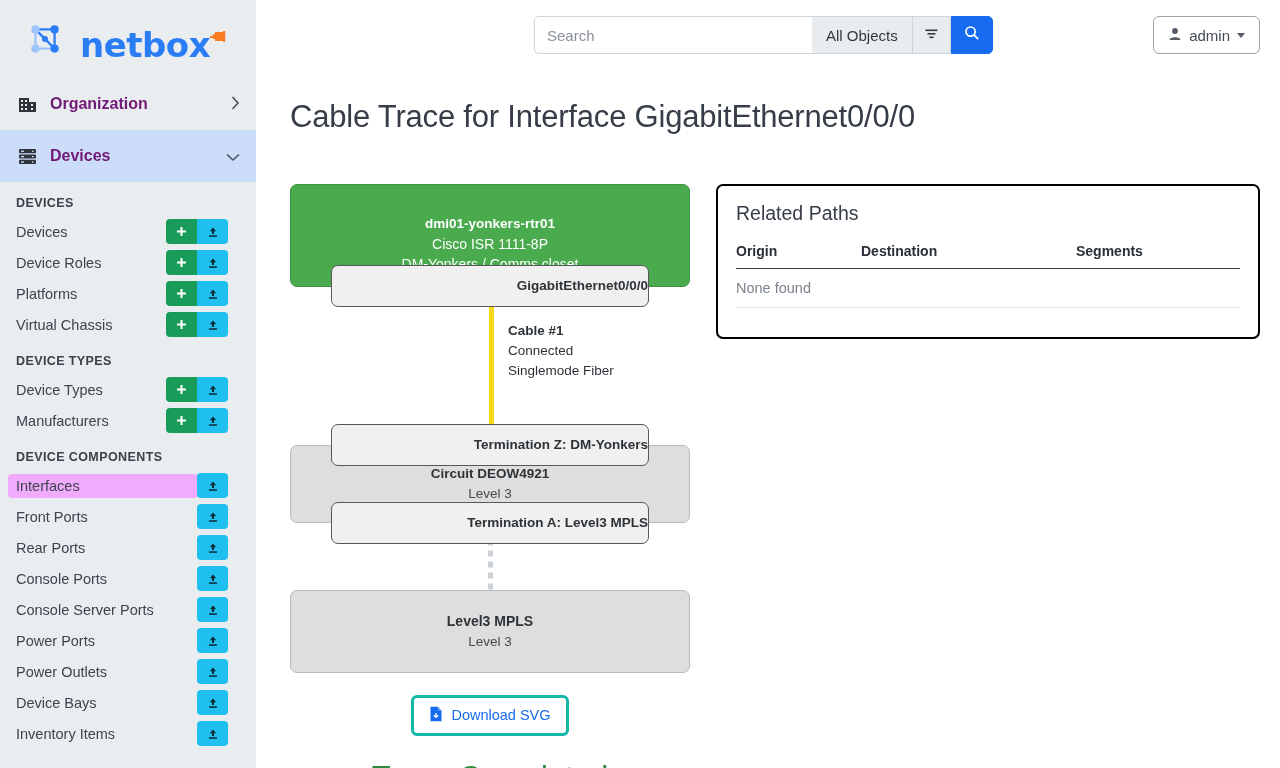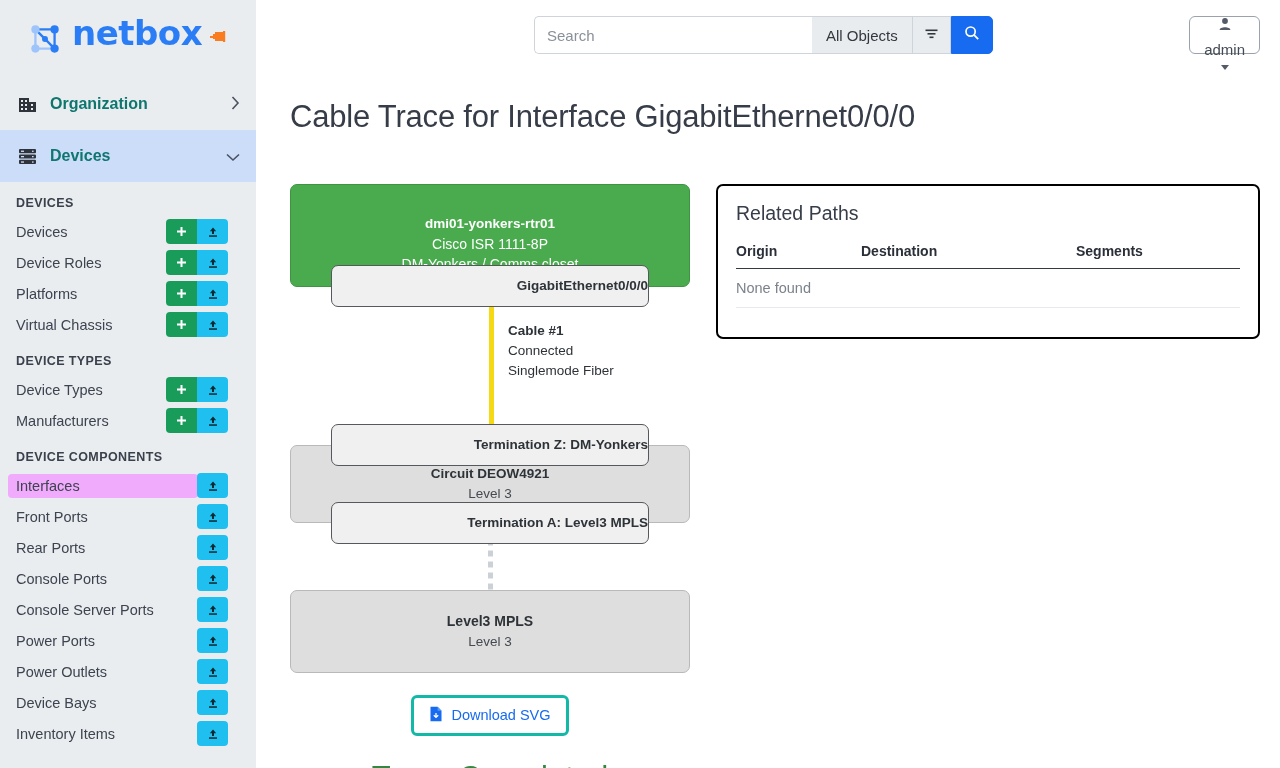--- a/index.html
+++ b/index.html
@@ -20,33 +20,33 @@
     background: #e9edf0;
     overflow: hidden;
     position: relative;
   }
   .brand {
     height: 78px;
     display: flex; align-items: center;
     padding: 0 16px 0 22px;
     position: relative;
   }
-  .logo-wrap { display: flex; align-items: flex-start; gap: 4px; }
+  .logo-wrap { display: flex; align-items: flex-end; gap: 12px; }
   .logo-mark { width: 46px; height: 46px; display: block; }
   .logo-text {
     font-size: 34px; font-weight: 700; color: #2b7df5;
     letter-spacing: -0.5px; line-height: 1;
     font-family: "DejaVu Sans", sans-serif;
   }
   .pin-icon { position: absolute; right: 28px; top: 30px; }
 
   .nav-group {
     display: flex; align-items: center;
     height: 52px; padding: 0 16px 0 14px;
-    font-size: 16px; font-weight: 700; color: #0f766e;
+    font-size: 16px; font-weight: 700; color: #701a75;
     cursor: pointer;
   }
   .nav-group .gicon { width: 26px; margin-right: 10px; display:flex; align-items:center; justify-content:center;}
   .nav-group .glabel { flex: 1; }
   .nav-group.active { background: #ccddfa; }
   .nav-group .chev { color: #4a5160; font-size: 15px; line-height: 1; }
 
   .section-head {
     font-size: 12.5px; font-weight: 700; letter-spacing: 0.4px;
     color: #3a404c; padding: 14px 0 6px 16px; text-transform: uppercase;
@@ -104,21 +104,21 @@
   }
   .go-btn {
     display: flex; align-items: center; justify-content: center;
     width: 42px; background: #176bf0;
     border: 1px solid #176bf0; border-radius: 0 5px 5px 0; cursor: pointer;
   }
   .user-btn {
     display: flex; align-items: center; gap: 7px;
     height: 38px; padding: 0 14px; margin-left: auto;
     border: 1px solid #9aa3ad; border-radius: 6px;
-    font-size: 15px; color: #444b55; cursor: pointer; background: #fff; flex-direction: column;
+    font-size: 15px; color: #444b55; cursor: pointer; background: #fff;
   }
   .caret { width:0;height:0;border-left:4.5px solid transparent;border-right:4.5px solid transparent;border-top:5px solid #545b66; }
 
   .page-title {
     font-size: 31px; font-weight: 400; color: #373d48;
     padding: 8px 0 0 34px; letter-spacing: -0.2px;
   }
 
   .content { display: flex; padding: 28px 20px 0 34px; gap: 26px; }
 

